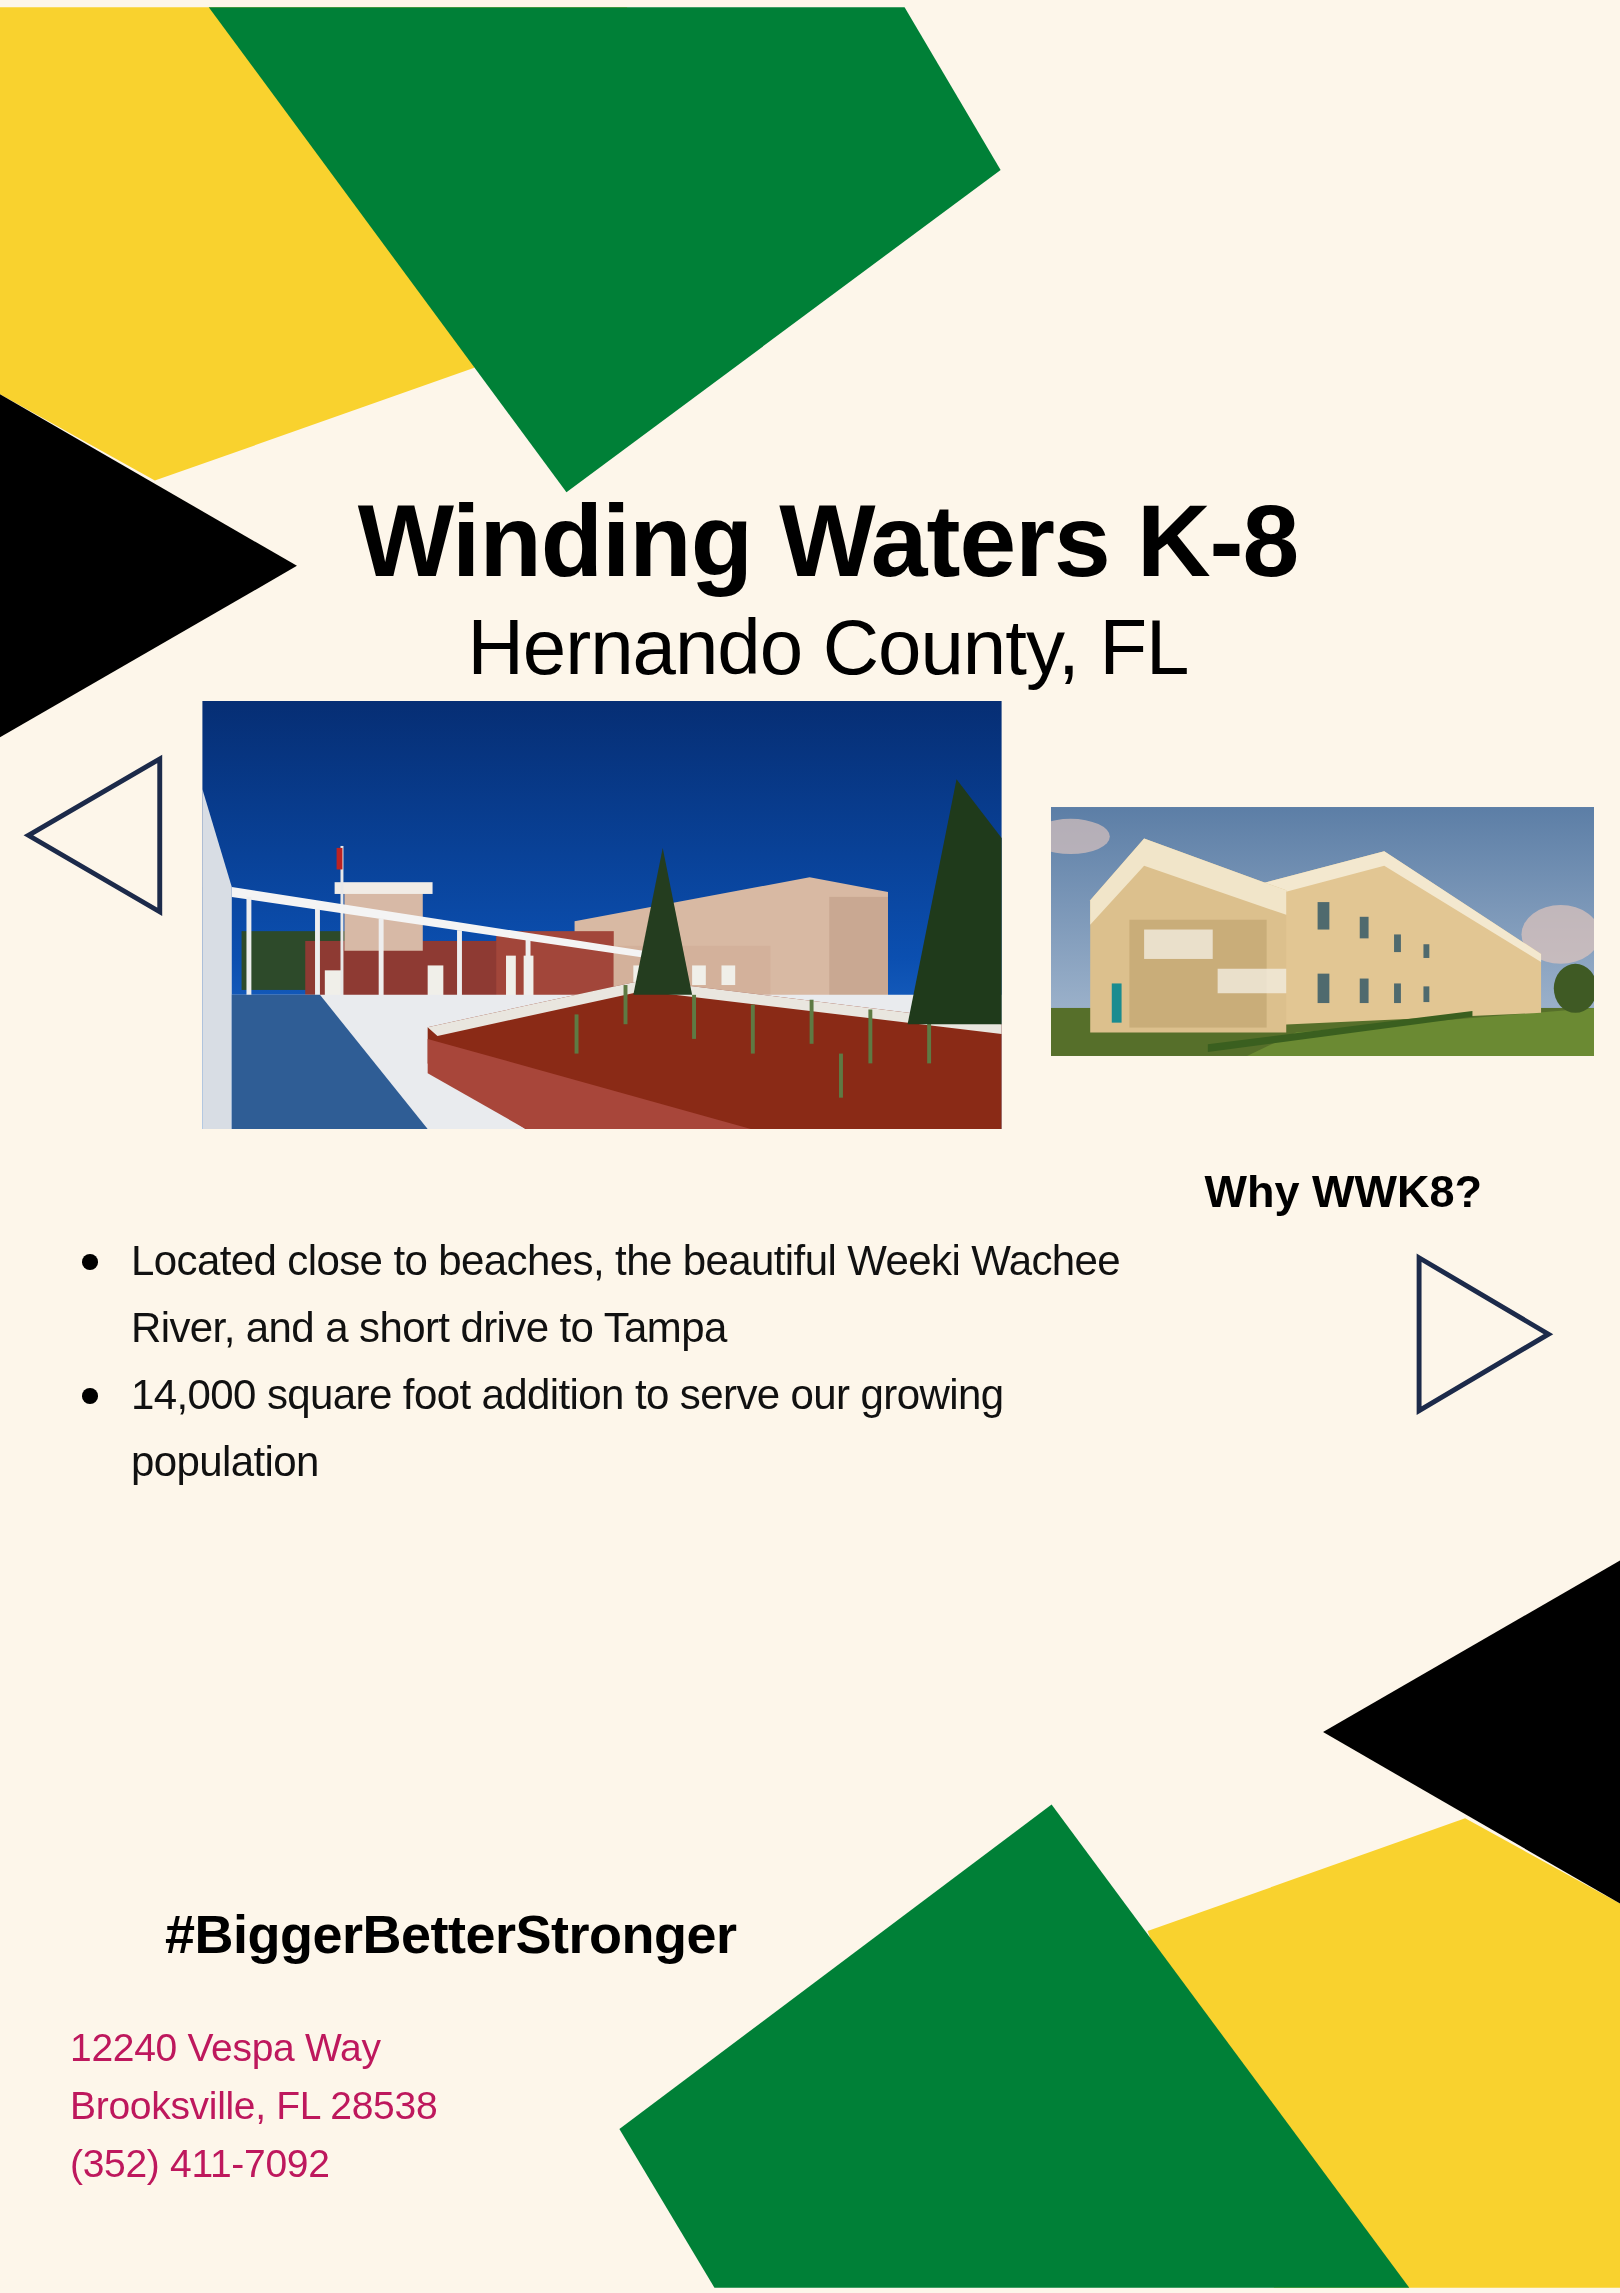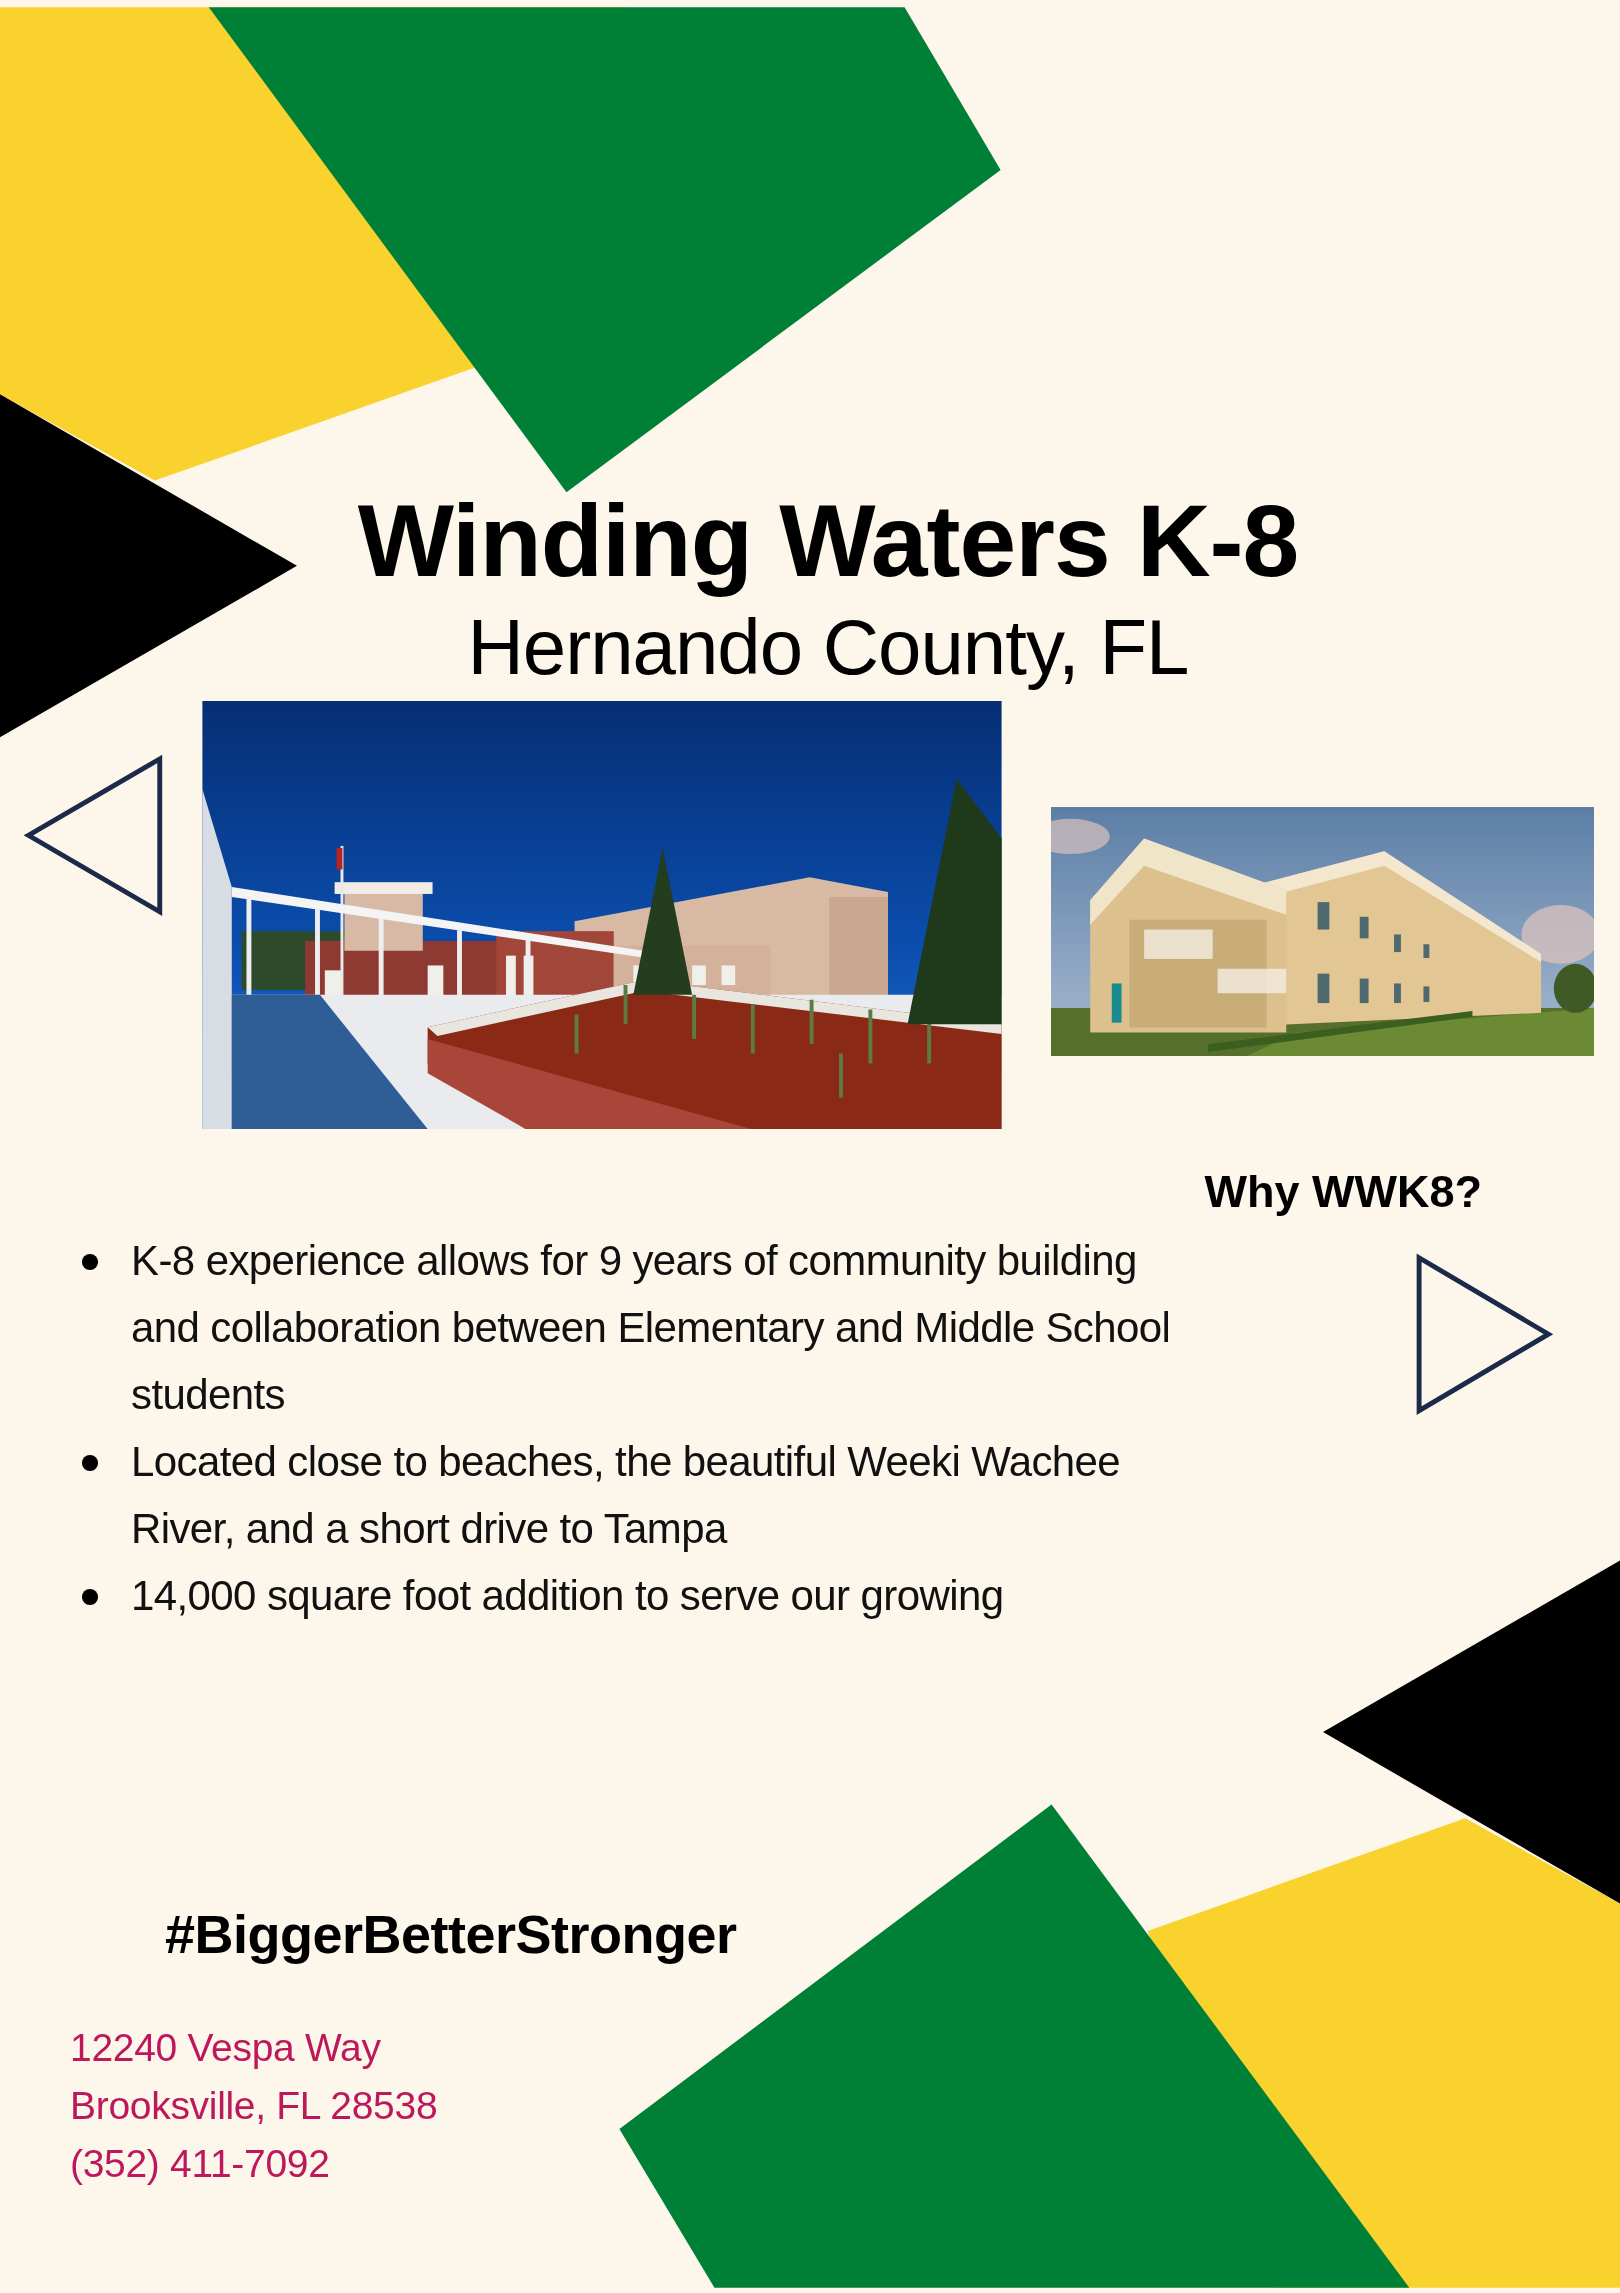--- a/index.html
+++ b/index.html
@@ -184,32 +184,27 @@
 
     <polygon points="160,242 430,208 430,214 160,250" fill="#3a5f1f"></polygon>
   </svg>
 </div>
 
 <div class="abs why">Why WWK8?</div>
 
 <div class="abs bullets">
   <div class="bullet">
     <span class="dot"></span>
-    <span class="line">K-8 experience allows for 9 years of community building</span>
-    <span class="line">and collaboration between Elementary and Middle School</span>
-    <span class="line">students</span>
-  </div>
-  <div class="bullet">
-    <span class="dot"></span>
     <span class="line">Located close to beaches, the beautiful Weeki Wachee</span>
     <span class="line">River, and a short drive to Tampa</span>
   </div>
   <div class="bullet">
     <span class="dot"></span>
     <span class="line">14,000 square foot addition to serve our growing</span>
+    <span class="line">population</span>
   </div>
 </div>
 
 <div class="abs hashtag">#BiggerBetterStronger</div>
 
 <div class="abs address">
   <span class="line">12240 Vespa Way</span>
   <span class="line">Brooksville, FL 28538</span>
   <span class="line">(352) 411-7092</span>
 </div>

